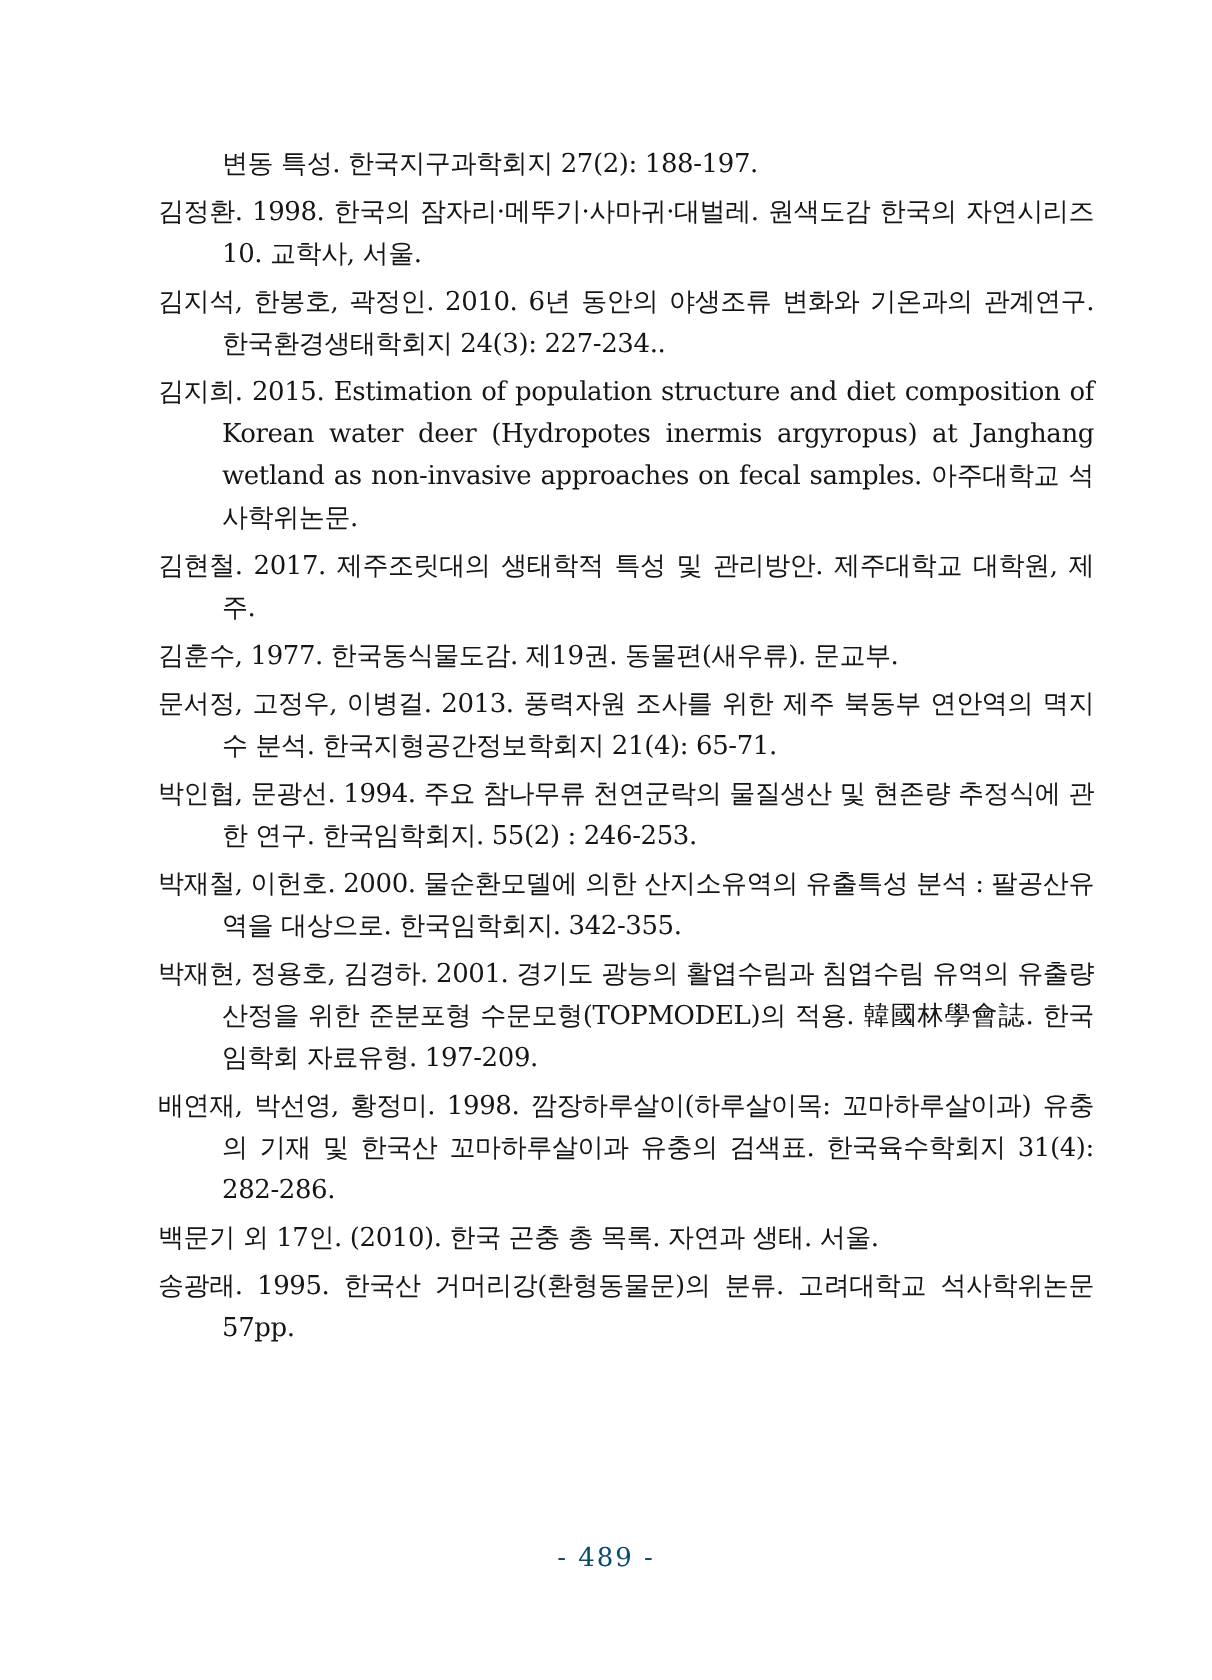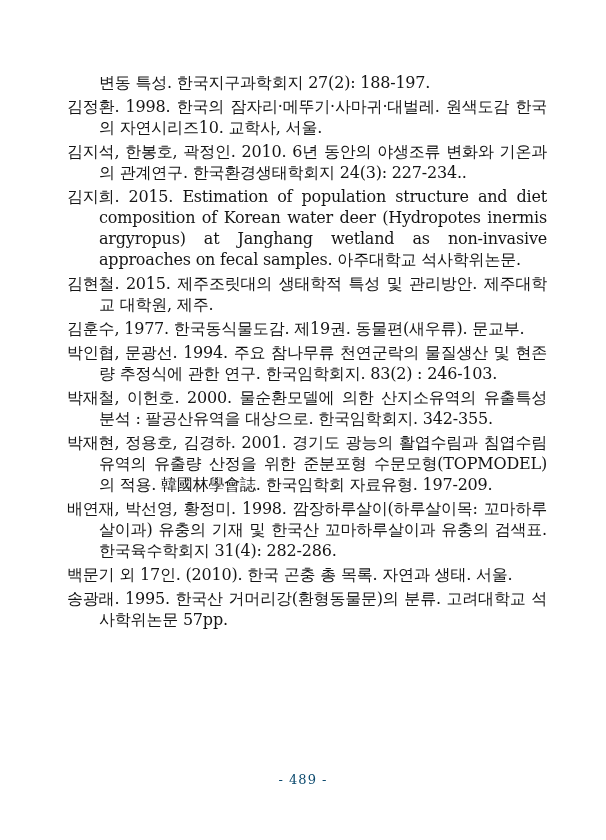--- a/index.html
+++ b/index.html
@@ -17,22 +17,22 @@
     font-family: "DejaVu Serif", "Liberation Serif", serif;
     overflow: hidden;
   }
   .refs {
     position: absolute;
     top: 72px;
     left: 63px;
     width: 484px;
   }
   .ref {
-    margin: 0 0 3px 4px;
-    font-size: 16px;
+    margin: 0 0 3px 16px;
+    font-size: 13px;
     line-height: 21px;
     letter-spacing: -0.2px;
     text-align: justify;
     text-indent: -32px;
     padding-left: 32px;
     word-break: normal;
   }
   .ref.continuation {
     text-indent: 0;
   }
@@ -49,23 +49,24 @@
 </style>
 </head>
 <body>
 
 <div class="page">
   <main class="refs">
       <p class="ref continuation">변동 특성. 한국지구과학회지 27(2): 188-197.</p>
       <p class="ref">김정환. 1998. 한국의 잠자리·메뚜기·사마귀·대벌레. 원색도감 한국의 자연시리즈10. 교학사, 서울.</p>
       <p class="ref">김지석, 한봉호, 곽정인. 2010. 6년 동안의 야생조류 변화와 기온과의 관계연구. 한국환경생태학회지 24(3): 227-234..</p>
       <p class="ref">김지희. 2015. Estimation of population structure and diet composition of Korean water deer (Hydropotes inermis argyropus) at Janghang wetland as non-invasive approaches on fecal samples. 아주대학교 석사학위논문.</p>
-      <p class="ref">김현철. 2015. 제주조릿대의 생태학적 특성 및 관리방안. 제주대학교 대학원, 제주.</p>
+      <p class="ref">김현철. 2017. 제주조릿대의 생태학적 특성 및 관리방안. 제주대학교 대학원, 제주.</p>
       <p class="ref">김훈수, 1977. 한국동식물도감. 제19권. 동물편(새우류). 문교부.</p>
-      <p class="ref">박인협, 문광선. 1994. 주요 참나무류 천연군락의 물질생산 및 현존량 추정식에 관한 연구. 한국임학회지. 83(2) : 246-103.</p>
+      <p class="ref">문서정, 고정우, 이병걸. 2013. 풍력자원 조사를 위한 제주 북동부 연안역의 멱지수 분석. 한국지형공간정보학회지 21(4): 65-71.</p>
+      <p class="ref">박인협, 문광선. 1994. 주요 참나무류 천연군락의 물질생산 및 현존량 추정식에 관한 연구. 한국임학회지. 55(2) : 246-253.</p>
       <p class="ref">박재철, 이헌호. 2000. 물순환모델에 의한 산지소유역의 유출특성 분석 : 팔공산유역을 대상으로. 한국임학회지. 342-355.</p>
       <p class="ref">박재현, 정용호, 김경하. 2001. 경기도 광능의 활엽수림과 침엽수림 유역의 유출량 산정을 위한 준분포형 수문모형(TOPMODEL)의 적용. 韓國林學會誌. 한국임학회 자료유형. 197-209.</p>
       <p class="ref">배연재, 박선영, 황정미. 1998. 깜장하루살이(하루살이목: 꼬마하루살이과) 유충의 기재 및 한국산 꼬마하루살이과 유충의 검색표. 한국육수학회지 31(4): 282-286.</p>
       <p class="ref">백문기 외 17인. (2010). 한국 곤충 총 목록. 자연과 생태. 서울.</p>
       <p class="ref">송광래. 1995. 한국산 거머리강(환형동물문)의 분류. 고려대학교 석사학위논문 57pp.</p>
     </main>
   <div class="page-number">- 489 -</div>
 </div>
 
 </body></html>

